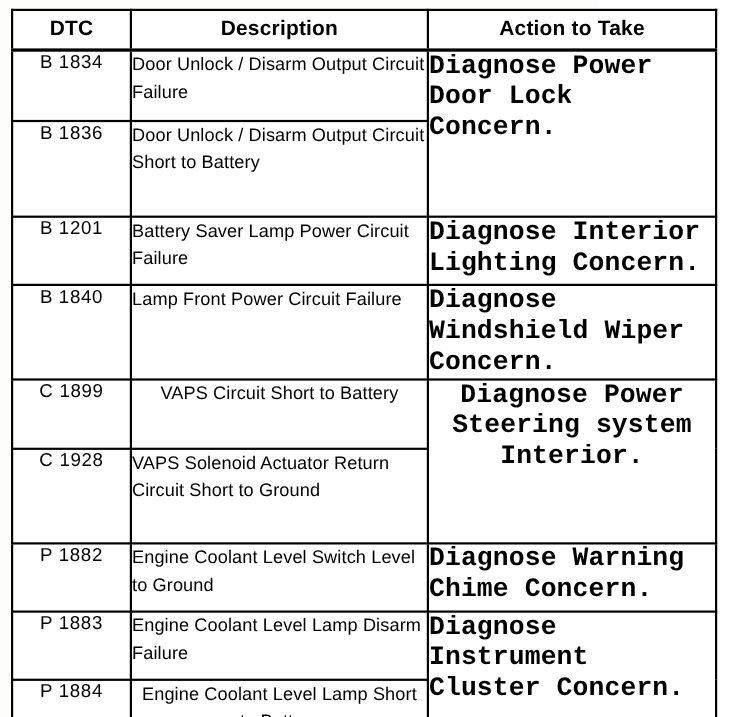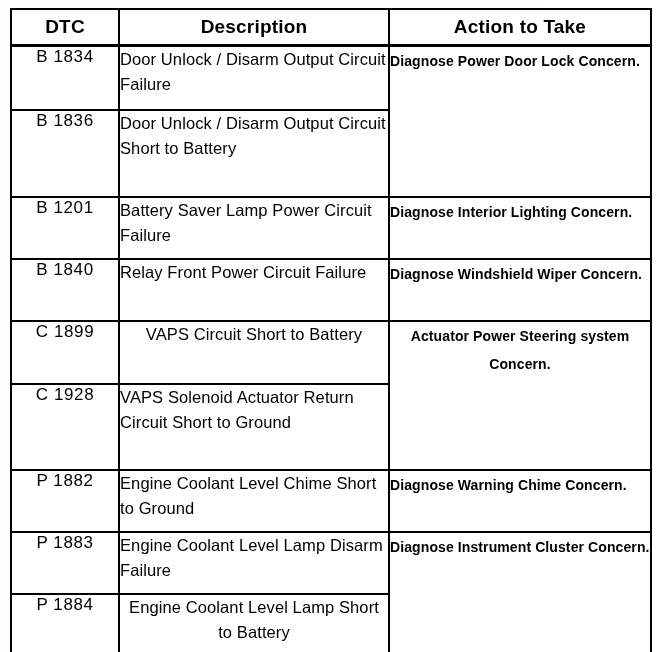--- a/index.html
+++ b/index.html
@@ -67,25 +67,26 @@
 
   td.desc-cell {
     font-size: 16.5px;
     font-weight: normal;
     line-height: 25px;
     padding: 8px 0 8px 11px;
     letter-spacing: 0.1px;
   }
 
   td.action-cell {
-    font-size: 14px;
+    font-size: 24px;
     font-weight: bold;
     line-height: 28px;
     padding: 12px 0 8px 14px;
     letter-spacing: 0.1px;
+    font-family: Liberation Mono, monospace;
   }
 
   
   tr.r-h62  td, tr.r-h62  th { height: 62px; }
   tr.r-h85  td, tr.r-h85  th { height: 85px; border-radius: 21px; }
   tr.r-h60  td, tr.r-h60  th { height: 60px; }
   tr.r-h61  td, tr.r-h61  th { height: 61px; text-align: center; }
   tr.r-h84  td, tr.r-h84  th { height: 84px; }
 
   
@@ -125,38 +126,38 @@
       </tr>
 
       <tr class="r-h60">
         <td class="dtc-cell group-end">B 1201</td>
         <td class="desc-cell group-end">Battery Saver Lamp Power Circuit Failure</td>
         <td class="action-cell group-end">Diagnose Interior Lighting Concern.</td>
       </tr>
 
       <tr class="r-h60">
         <td class="dtc-cell group-end">B 1840</td>
-        <td class="desc-cell group-end">Relay Front Power Circuit Failure</td>
+        <td class="desc-cell group-end">Lamp Front Power Circuit Failure</td>
         <td class="action-cell group-end">Diagnose Windshield Wiper Concern.</td>
       </tr>
 
       <tr class="r-h61">
         <td class="dtc-cell">C 1899</td>
         <td class="desc-cell">VAPS Circuit Short to Battery</td>
-        <td class="action-cell group-end" rowspan="2">Actuator Power Steering system Concern.</td>
+        <td class="action-cell group-end" rowspan="2">Diagnose Power Steering system Interior.</td>
       </tr>
 
       <tr class="r-h84">
         <td class="dtc-cell group-end">C 1928</td>
         <td class="desc-cell group-end">VAPS Solenoid Actuator Return Circuit Short to Ground</td>
       </tr>
 
       <tr class="r-h60">
         <td class="dtc-cell group-end">P 1882</td>
-        <td class="desc-cell group-end">Engine Coolant Level Chime Short to Ground</td>
+        <td class="desc-cell group-end">Engine Coolant Level Switch Level to Ground</td>
         <td class="action-cell group-end">Diagnose Warning Chime Concern.</td>
       </tr>
 
       <tr class="r-h60">
         <td class="dtc-cell">P 1883</td>
         <td class="desc-cell">Engine Coolant Level Lamp Disarm Failure</td>
         <td class="action-cell" rowspan="2">Diagnose Instrument Cluster Concern.</td>
       </tr>
 
       <tr class="r-h61">

